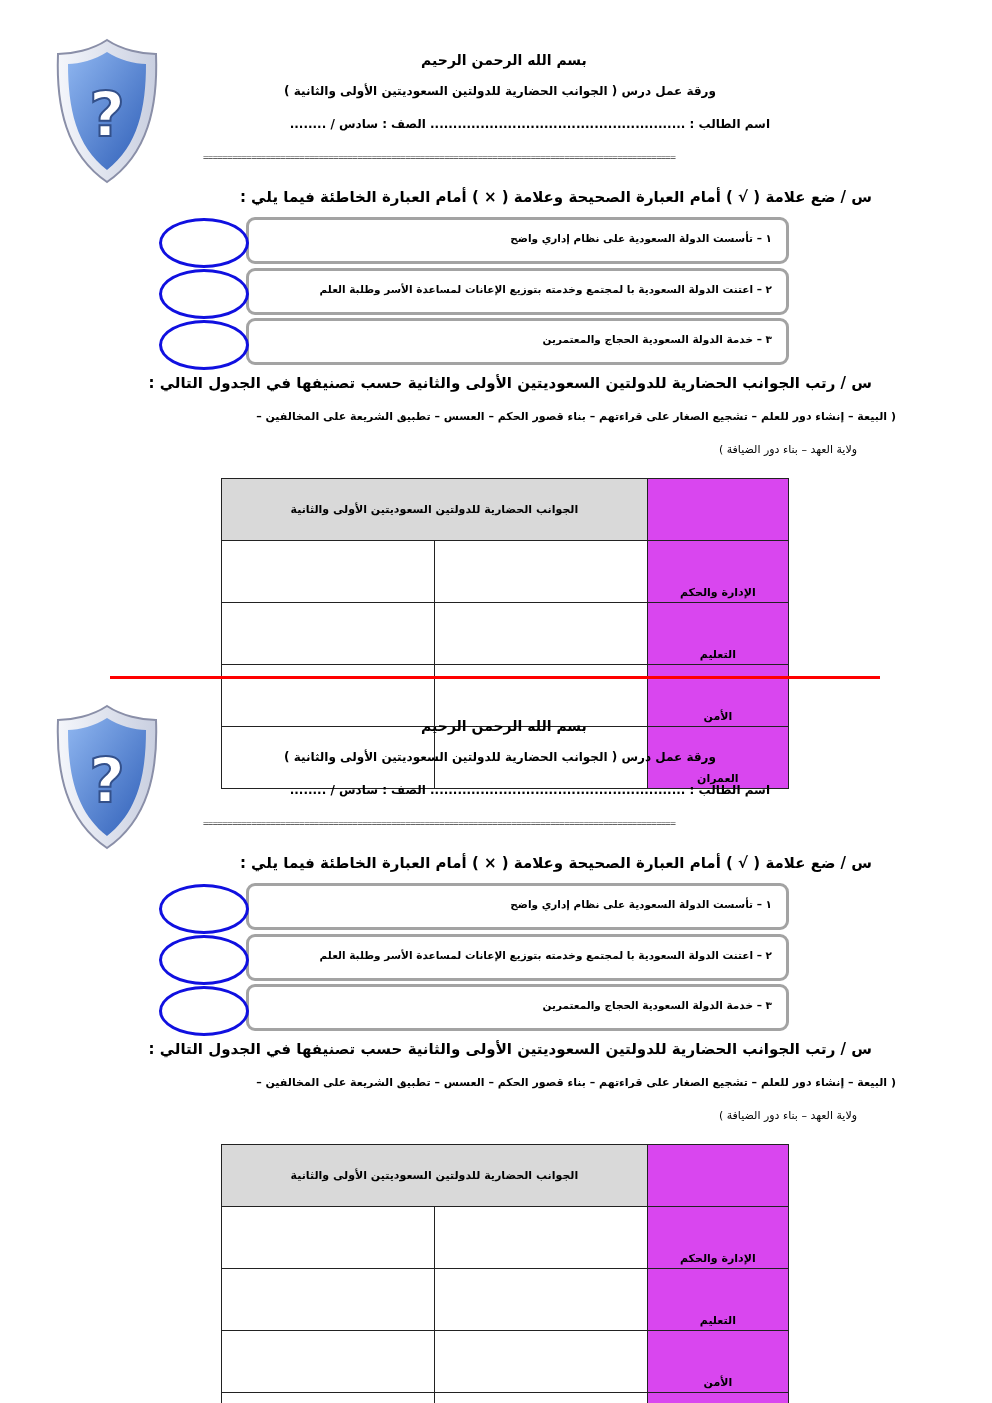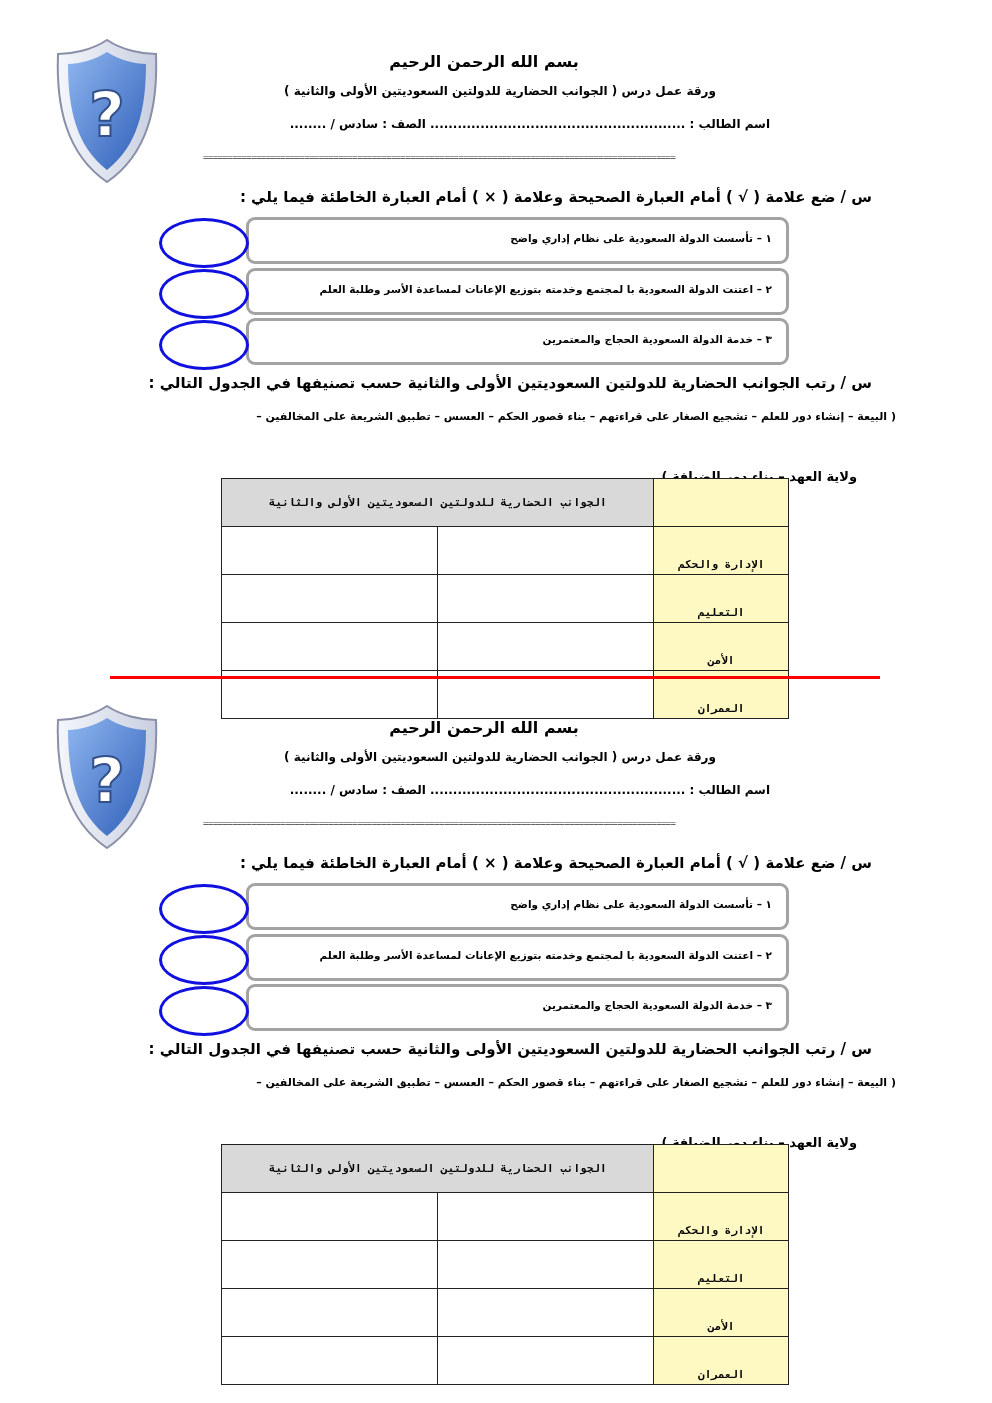--- a/index.html
+++ b/index.html
@@ -1,35 +1,35 @@
 <!DOCTYPE html>
 <html><head>
 <meta charset="utf-8">
 <style>
   html, body { margin: 0; padding: 0; background: #ffffff; }
   body { width: 992px; height: 1403px; position: relative; overflow: hidden;
          font-family: "DejaVu Sans", sans-serif; color: #000; }
   .sheet { position: absolute; left: 0; width: 992px; height: 666px; }
   .abs { position: absolute; }
   .center-text { text-align: center; direction: rtl; font-weight: bold; white-space: nowrap; }
-  .title1 { left: 284px; width: 400px; top: 52px; font-size: 16px; }
+  .title1 { left: 304px; width: 400px; top: 52px; font-size: 14px; }
   .title2 { left: 240px; width: 520px; top: 84px; font-size: 12px; text-align: center; }
   .name-line { left: 230px; width: 540px; top: 117px; font-size: 12px; text-align: right; direction: rtl; font-weight: bold; white-space: nowrap; }
   .sep { left: 203px; width: 598px; top: 152px; height: 10px; font-family: "DejaVu Sans Mono", monospace; font-size: 9px; letter-spacing: -0.6px; overflow: hidden; white-space: nowrap; color: #333; line-height: 10px; }
   .q-title { right: 120px; top: 188px; font-size: 15px; font-weight: bold; direction: rtl; white-space: nowrap; }
   .shield { left: 52px; top: 36px; width: 110px; height: 150px; }
   .box { position: absolute; left: 246px; width: 537px; height: 41px; border: 3px solid #a3a3a3; border-radius: 9px; box-sizing: content-box; }
   .box-text { position: absolute; right: 14px; top: 12px; font-size: 10.5px; font-weight: bold; direction: rtl; white-space: nowrap; }
   .oval { position: absolute; left: 159px; width: 84px; height: 44px; border: 3px solid #1010e0; border-radius: 50%; }
   .q2-title { right: 120px; top: 374px; font-size: 15px; font-weight: bold; direction: rtl; white-space: nowrap; margin-left: 32px; }
   .words1 { right: 96px; top: 410px; font-size: 11px; font-weight: bold; direction: rtl; white-space: nowrap; }
-  .words2 { right: 135px; top: 469px; font-size: 13px; font-weight: bold; direction: rtl; white-space: nowrap; }
+  .words2 { right: 135px; top: 443px; font-size: 11px; font-weight: normal; direction: rtl; white-space: nowrap; }
   table.grid { position: absolute; left: 221px; top: 478px; width: 568px; border-collapse: collapse; direction: rtl; }
-  table.grid td { border: 1.5px solid #222; height: 31px; padding: 8px; font-size: 11px; font-weight: bold; text-align: center; font-family: Liberation Mono, monospace; }
-  table.grid td.lab { background: #fef9c3; width: 126px; vertical-align: bottom; padding-bottom: 3px; }
+  table.grid td { border: 1.5px solid #222; height: 31px; padding: 15px; font-size: 11px; font-weight: bold; text-align: center; }
+  table.grid td.lab { background: #d946ef; width: 126px; vertical-align: bottom; padding-bottom: 3px; }
   table.grid td.hdr { background: #d9d9d9; }
   table.grid td.cell { background: #fff; width: 220px; }
   .redline { position: absolute; left: 110px; top: 676px; width: 770px; height: 3px; background: #ff0000; }
 </style>
 </head>
 <body>
 
 <div class="sheet" style="top:0px;">
   <svg class="abs shield" viewBox="0 0 110 150">
     <defs>

